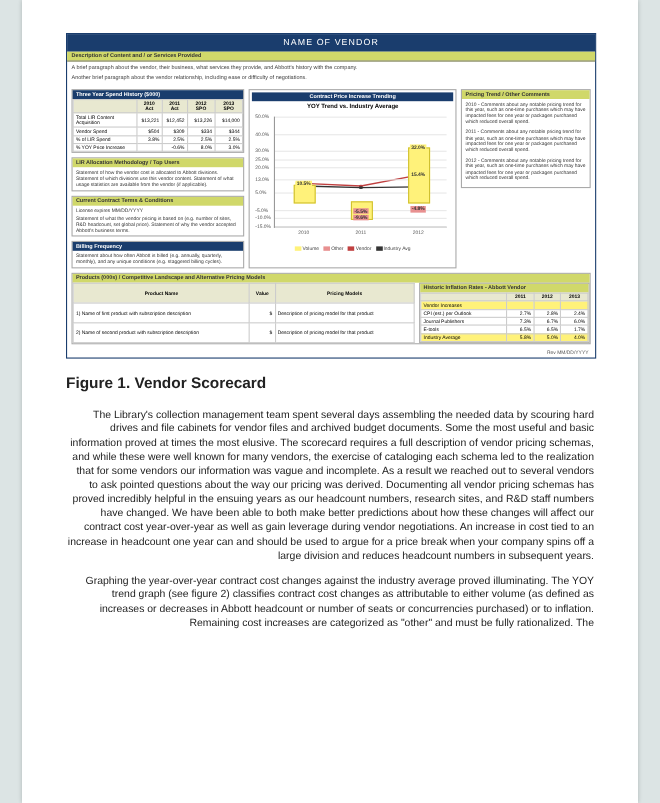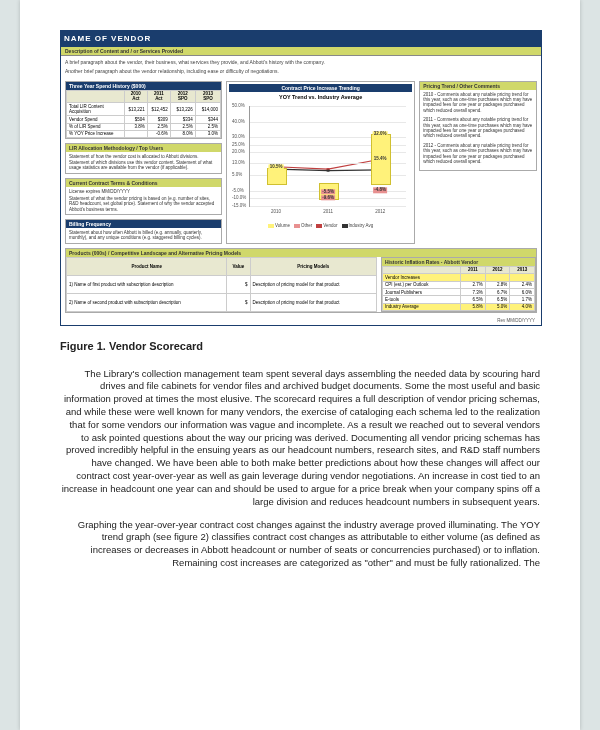--- a/index.html
+++ b/index.html
@@ -21,22 +21,22 @@
   }
   .scorecard {
     border: 1px solid #1a3d6d;
     width: 100%;
     font-size: 5px;
     line-height: 1.2;
   }
   .header-bar {
     background: #1a3d6d;
     color: #fff;
-    text-align: left;
-    font-weight: bold;
+    text-align: center;
+    font-weight: normal;
     padding: 3px;
     font-size: 8px;
     letter-spacing: 1px;
   }
   .desc-bar {
     background: #d0d86a;
     color: #333;
     font-weight: bold;
     font-size: 5px;
     padding: 1px 4px;
@@ -68,21 +68,21 @@
   .chart-area { position:relative; height:100px; border-left:1px solid #999; border-bottom:1px solid #999; margin:4px 6px 14px 20px; }
   .y-tick { position:absolute; left:-18px; font-size:4.5px; color:#555; transform:translateY(-50%); }
   .y-grid { position:absolute; left:0; right:0; border-top:1px solid #e8e8e8; }
   .x-lbl { position:absolute; bottom:-8px; font-size:4.5px; color:#555; transform:translateX(-50%);}
   .bar { position:absolute; width:18px; background:#fff27a; border:1px solid #d0c030; }
   .pt-label { position:absolute; font-size:4.5px; font-weight:bold; color:#333; transform:translate(-50%,-50%); background:#fff27a; padding:0 1px;}
   .pt-label.neg { background:#e89090; }
   .legend { display:flex; gap:4px; justify-content:center; font-size:4.5px; padding:2px; color:#444;}
   .legend span.sw { display:inline-block; width:6px; height:4px; vertical-align:middle; margin-right:1px; }
   .caption {
-    font-size: 11px;
+    font-size: 14px;
     font-weight: bold;
     margin: 14px 0 16px 0;
     color: #222;
   }
   .body-text {
     font-size: 9.5px;
     line-height: 1.35;
     color: #222;
     text-align: right;
   }

